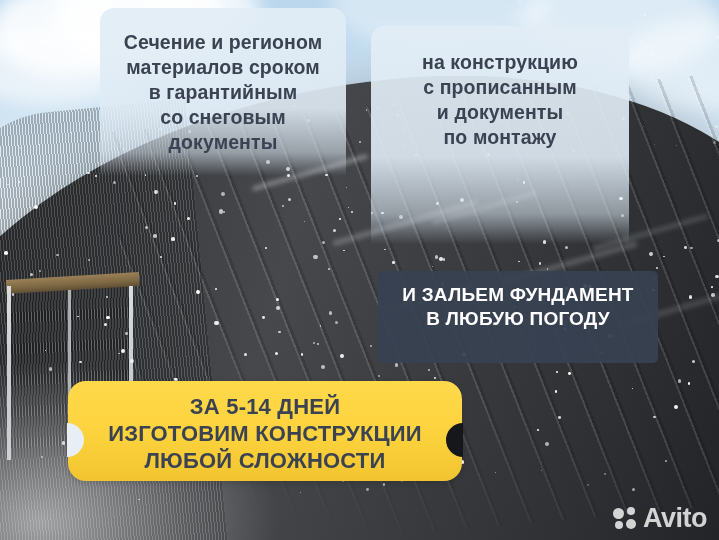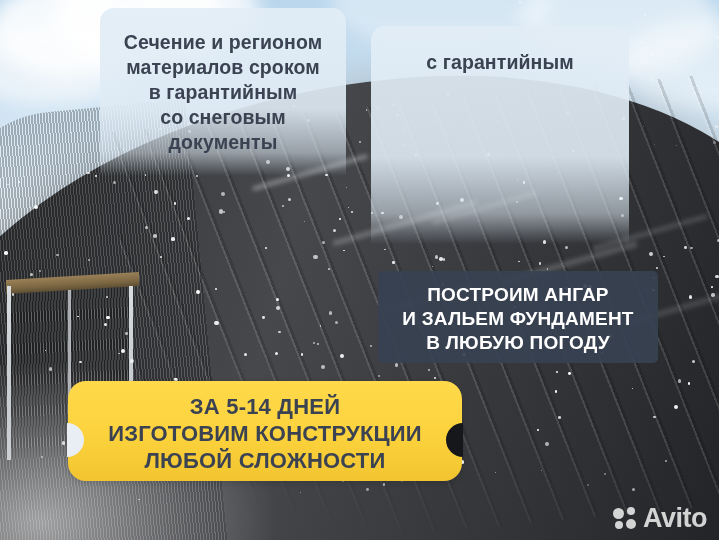--- a/index.html
+++ b/index.html
@@ -510,25 +510,27 @@
 
   <div class="panel-light" id="panel-1">
     <div>Сечение и регионом</div>
     <div>материалов сроком</div>
     <div>в гарантийным</div>
     <div>со снеговым</div>
     <div>документы</div>
   </div>
 
   <div class="panel-light" id="panel-2">
-    <div>с гарантийным</div>
+    <div>на конструкцию</div>
+    <div>с прописанным</div>
+    <div>и документы</div>
+    <div>по монтажу</div>
   </div>
 
   <div class="panel-dark">
-    <div>ПОСТРОИМ АНГАР</div>
     <div>И ЗАЛЬЕМ ФУНДАМЕНТ</div>
     <div>В ЛЮБУЮ ПОГОДУ</div>
   </div>
 
   <div class="ticket">
     <div class="notch left"></div>
     <div class="notch right"></div>
     <div>ЗА 5-14 ДНЕЙ</div>
     <div>ИЗГОТОВИМ КОНСТРУКЦИИ</div>
     <div>ЛЮБОЙ СЛОЖНОСТИ</div>

